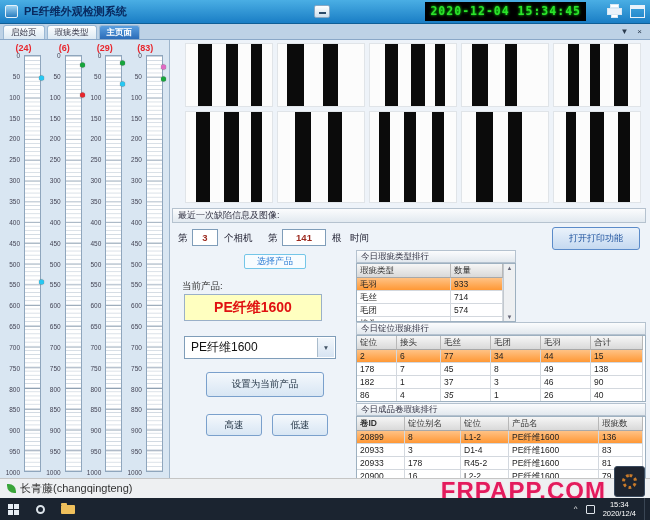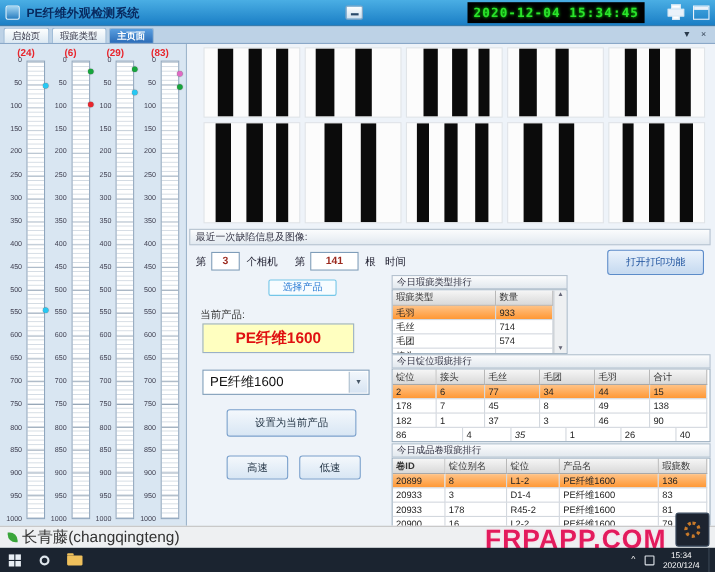--- a/index.html
+++ b/index.html
@@ -111,21 +111,21 @@
   .trow.hl .tcell{background:linear-gradient(#ffc285,#ff9835);}
   .vscroll{position:absolute;right:0;top:0;bottom:0;width:12px;background:#eef0f2;
            border-left:1px solid #c2c8ce;z-index:3;display:flex;flex-direction:column;
            justify-content:space-between;align-items:center;font-size:6px;color:#667;padding:1px 0;}
 
   
   .statusbar{position:absolute;left:0;top:478px;width:650px;height:20px;background:#eef0f2;
              border-top:1px solid #c5c5c5;display:flex;align-items:center;}
   .leaf{width:9px;height:9px;background:#3aa53a;border-radius:0 80% 0 80%;
         display:inline-block;margin:0 4px 0 7px;}
-  .user{font-size:14px;color:#333;}
+  .user{font-size:11px;color:#333;}
   .watermark{position:absolute;right:44px;top:477px;font-size:24px;font-weight:800;color:#e31b5d;
              letter-spacing:1px;z-index:55;text-shadow:0 0 2px #ffc9d8;}
   .gearbox{position:absolute;right:5px;top:466px;width:31px;height:31px;background:#1d2430;
            border:1px solid #3a4a5e;border-radius:3px;z-index:56;display:flex;
            align-items:center;justify-content:center;}
   .gear-shape{width:15px;height:15px;border:3px dotted #c87a2a;border-radius:50%;}
 
   
   .taskbar{position:absolute;left:0;top:498px;width:650px;height:22px;background:#1b2430;
            display:flex;align-items:center;z-index:60;}
@@ -430,21 +430,21 @@
         </div>
         <div class="trow">
           <div class="tcell" style="width: 40px;">182</div>
           <div class="tcell" style="width: 44px;">1</div>
           <div class="tcell" style="width: 50px;">37</div>
           <div class="tcell" style="width: 50px;">3</div>
           <div class="tcell" style="width: 50px;">46</div>
           <div class="tcell" style="width: 52px;">90</div>
         </div>
         <div class="trow">
-          <div class="tcell" style="width: 64px;">86</div>
+          <div class="tcell" style="width: 40px;">86</div>
           <div class="tcell" style="width: 44px;">4</div>
           <div class="tcell" style="width: 50px; font-style: italic;">35</div>
           <div class="tcell" style="width: 50px;">1</div>
           <div class="tcell" style="width: 50px;">26</div>
           <div class="tcell" style="width: 52px;">40</div>
         </div>
       </div>
     <div class="sec-title t3">今日成品卷瑕疵排行</div>
     <div class="dtable tbl3">
         <div class="trow thead">

